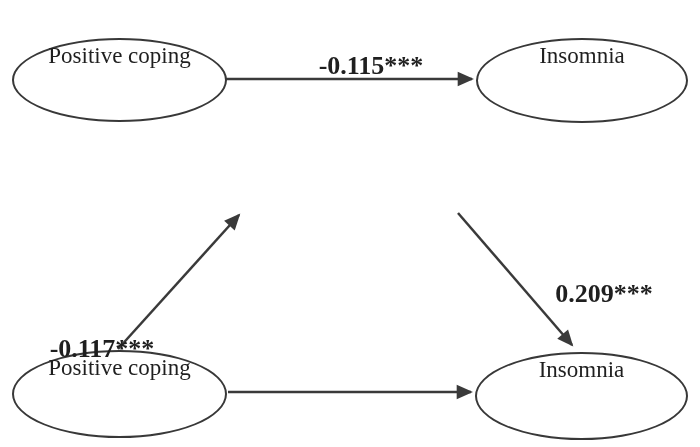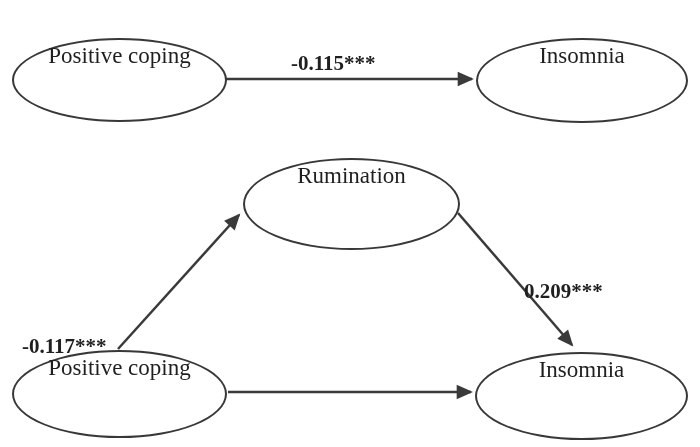--- a/index.html
+++ b/index.html
@@ -27,21 +27,22 @@
   }
   .node-label{
     font-size:23px;
     color:var(--text-color);
     transform:translateY(3px);
     white-space:nowrap;
   }
   .coef{
     position:absolute;
     width:160px;
-    font-size:21px;
+    text-align:center;
+    font-size:26px;
     font-weight:bold;
     color:var(--text-color);
     white-space:nowrap;
   }
   
   .n-pc-top {left:12px;  top:38px;  width:215px; height:84px;}
   .n-ins-top{left:476px; top:38px;  width:212px; height:85px;}
   .n-rum    {left:243px; top:158px; width:217px; height:92px;}
   .n-pc-bot {left:12px;  top:350px; width:215px; height:88px;}
   .n-ins-bot{left:475px; top:352px; width:213px; height:88px;}
@@ -69,23 +70,20 @@
   </svg>
 
   <div class="node n-pc-top">
     <span class="node-label">Positive coping</span>
   </div>
   <div class="node n-ins-top">
     <span class="node-label">Insomnia</span>
   </div>
   <div class="coef c-top">-0.115***</div>
 
-  <div class="node n-rum">
-    <span class="node-label">Rumination</span>
-  </div>
   <div class="node n-pc-bot">
     <span class="node-label">Positive coping</span>
   </div>
   <div class="node n-ins-bot">
     <span class="node-label">Insomnia</span>
   </div>
   <div class="coef c-a">-0.117***</div>
   <div class="coef c-b">0.209***</div>
 
 </div>

